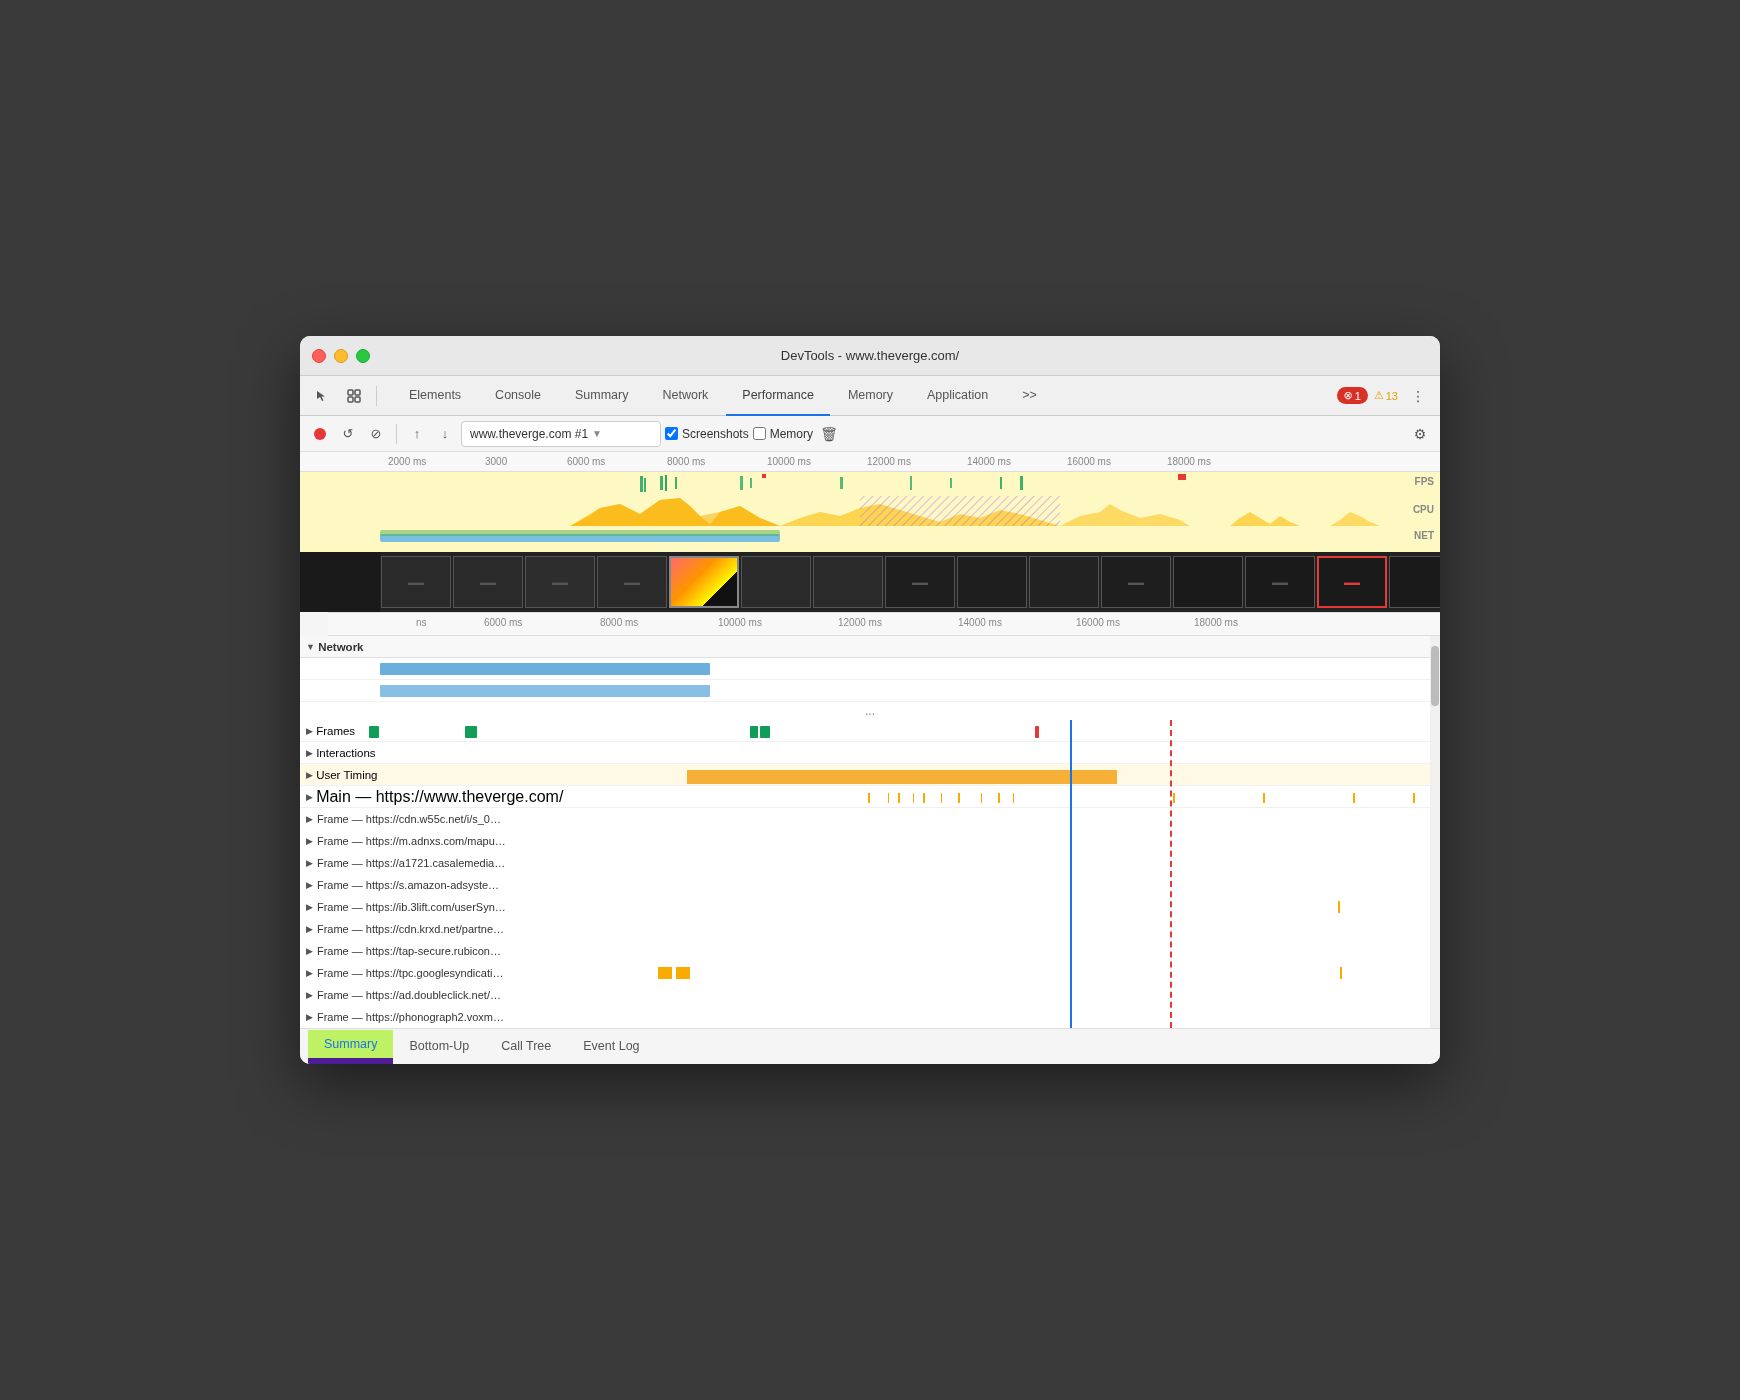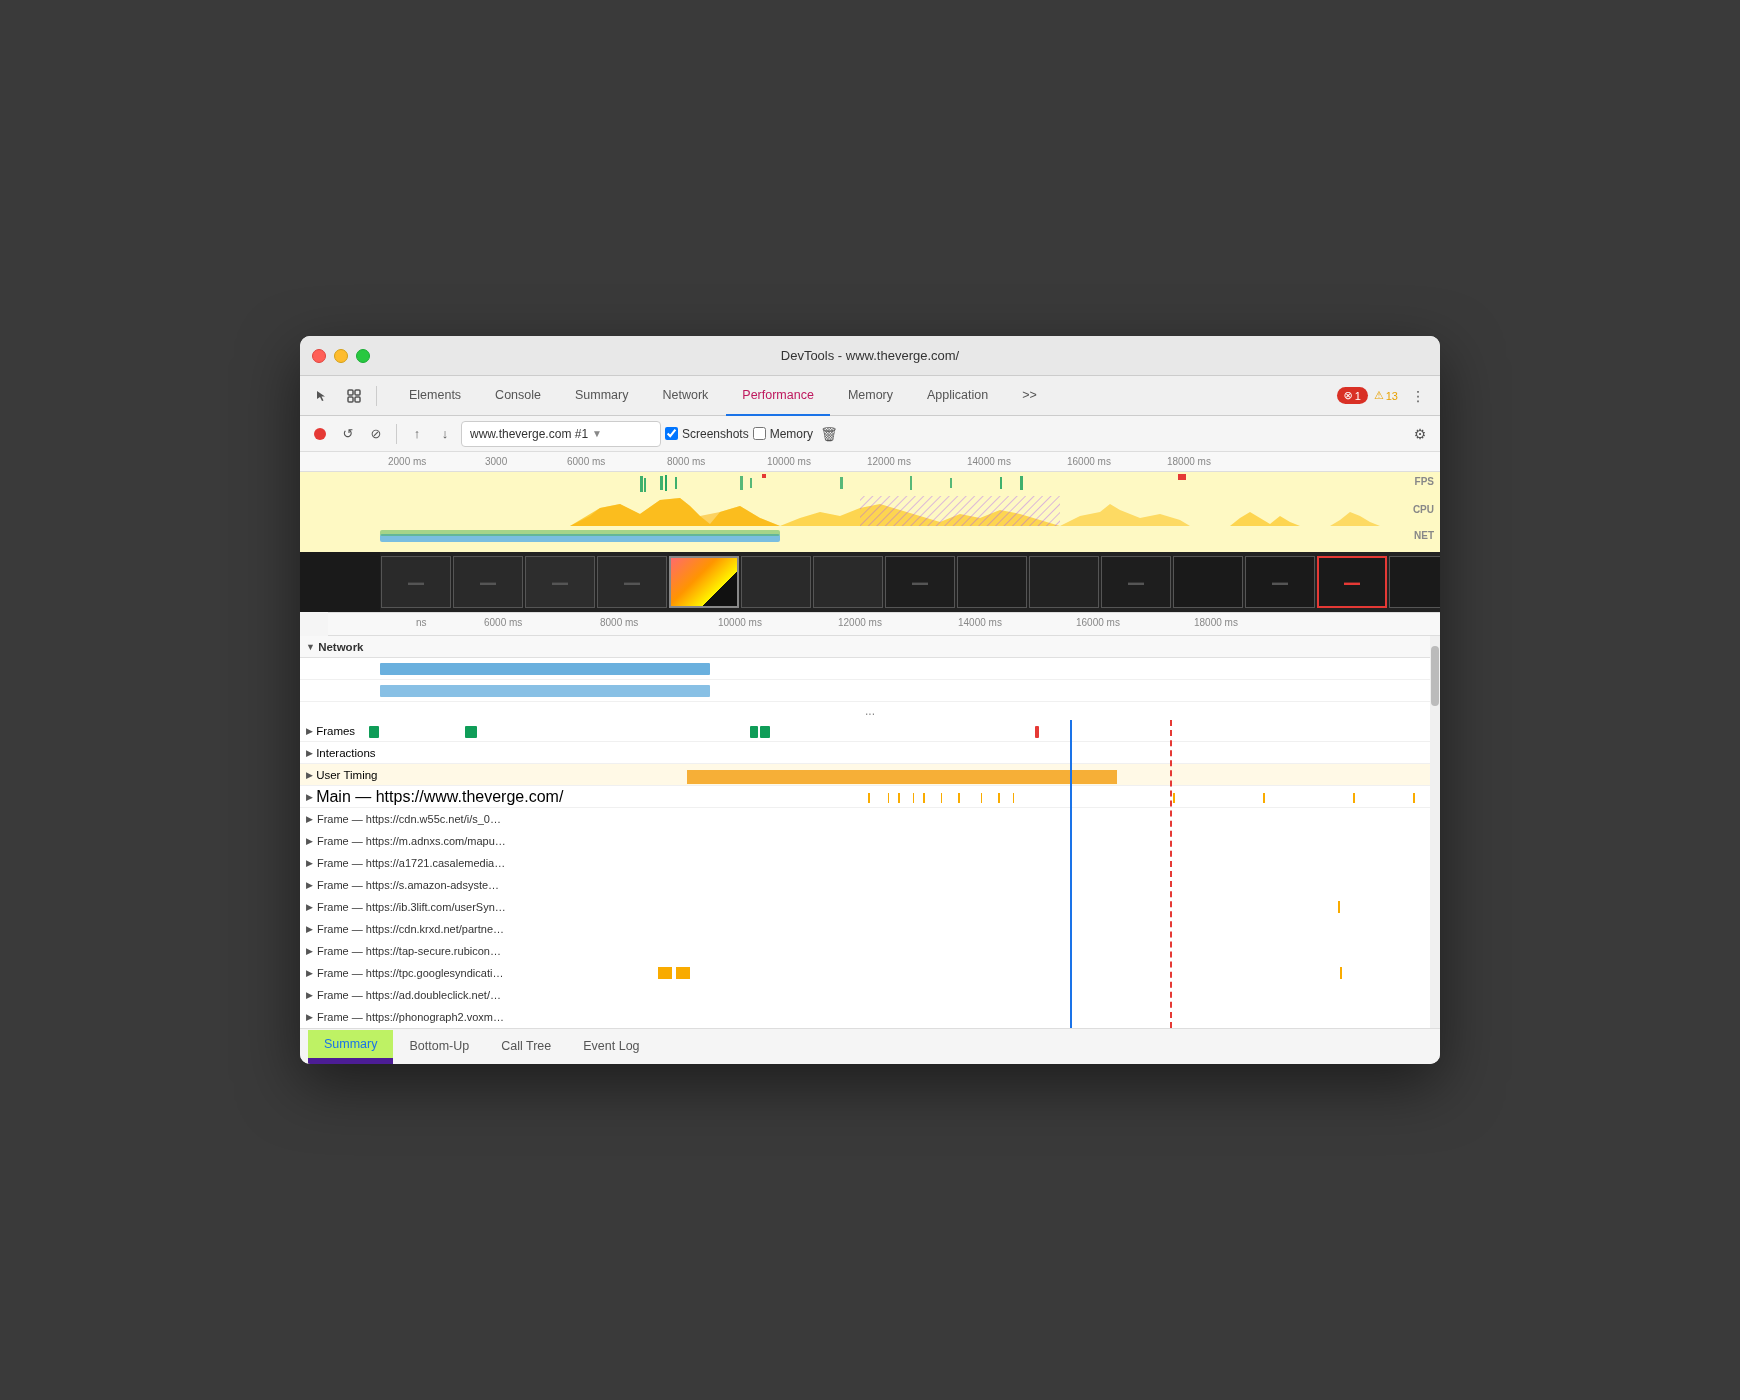--- a/index.html
+++ b/index.html
@@ -84,21 +84,21 @@
       padding: 0 16px;
       display: flex;
       align-items: center;
       font-size: 12.5px;
       color: #555;
       cursor: pointer;
       border-bottom: 2px solid transparent;
       white-space: nowrap;
     }
     .nav-tab.active {
-      color: #be185d;
+      color: #404040;
       border-bottom: 2px solid #1a73e8;
     }
     .nav-right {
       margin-left: auto;
       display: flex;
       align-items: center;
       gap: 6px;
     }
     .error-badge {
       background: #d93025;

